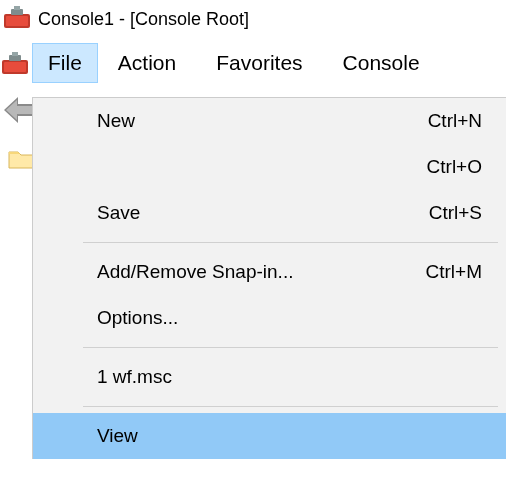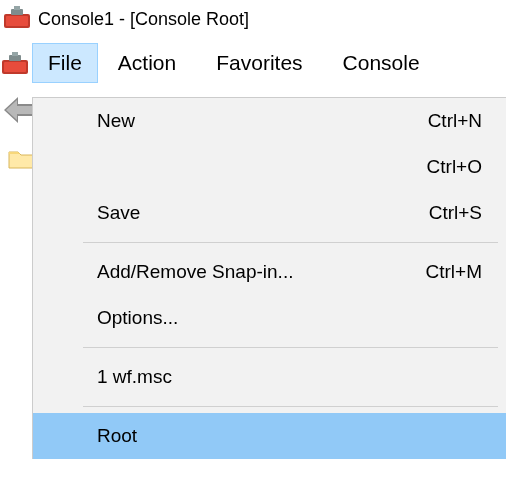--- a/index.html
+++ b/index.html
@@ -155,16 +155,16 @@
 
   <div class="dropdown-sep"></div>
 
   <div class="dropdown-item">
     <span>1 wf.msc</span>
   </div>
 
   <div class="dropdown-sep"></div>
 
   <div class="dropdown-item highlight">
-    <span>Root</span>
+    <span>View</span>
   </div>
 
 </div>
 
 </body></html>

